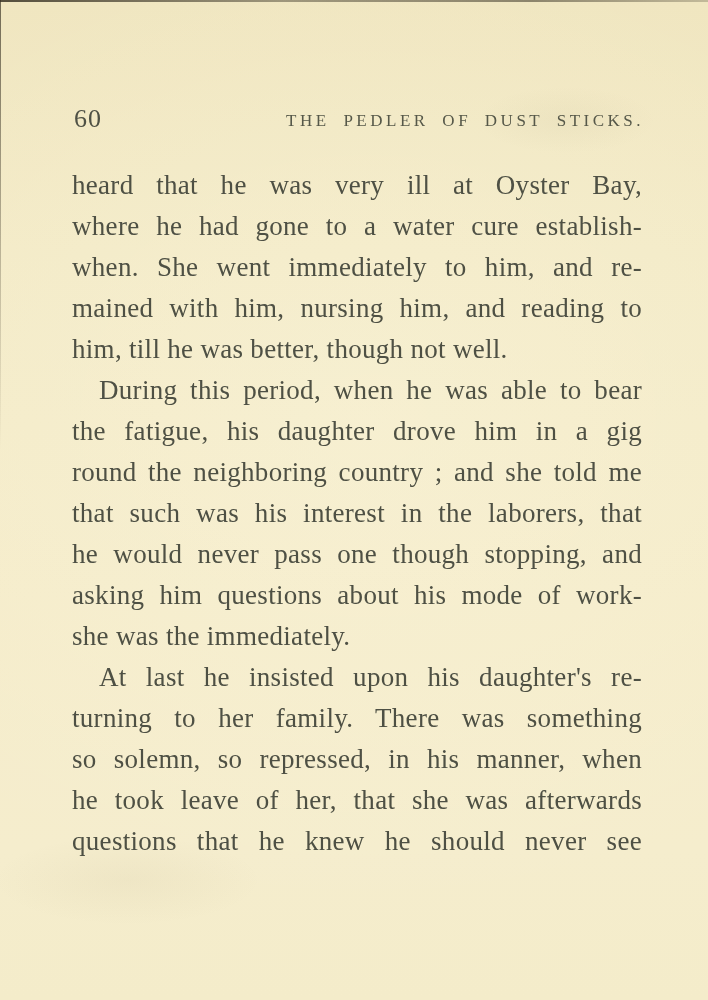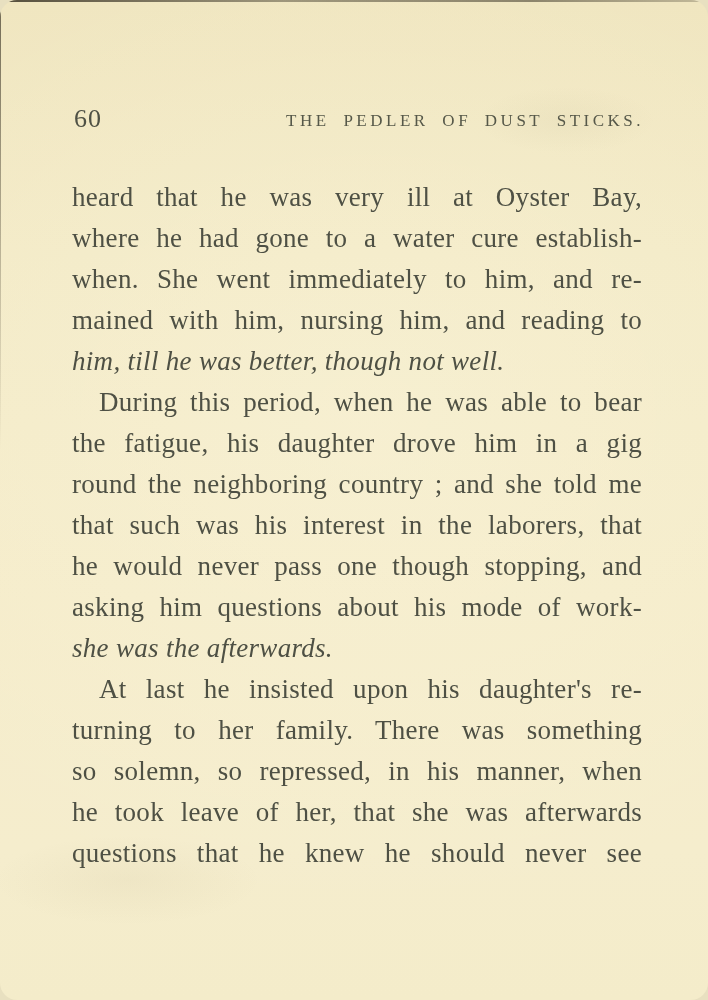--- a/index.html
+++ b/index.html
@@ -11,21 +11,20 @@
     position: relative;
     width: 708px;
     height: 1000px;
     overflow: hidden;
     font-family: "Liberation Serif", "DejaVu Serif", serif;
     background:
       radial-gradient(ellipse 900px 700px at 52% 42%, rgba(255,252,235,0.25), rgba(0,0,0,0) 70%),
       radial-gradient(ellipse 180px 60px at 18% 88%, rgba(120,100,60,0.05), rgba(0,0,0,0) 75%),
       radial-gradient(ellipse 120px 45px at 80% 12%, rgba(120,100,60,0.05), rgba(0,0,0,0) 75%),
       linear-gradient(180deg, #f0e6c0 0%, #f3eac6 25%, #f5ecca 60%, #f5edcd 85%, #f4ecca 100%);
-    border-radius: 17px;
   }
   
   .scan-page::before {
     content: "";
     position: absolute;
     left: 0; top: 0; right: 0;
     height: 2px;
     background: linear-gradient(90deg, rgba(58,52,38,0.85), rgba(58,52,38,0.45) 40%, rgba(58,52,38,0.55) 75%, rgba(58,52,38,0.25));
     pointer-events: none;
   }
@@ -62,39 +61,38 @@
     text-align: right;
     font-size: 17px;
     line-height: 22px;
     letter-spacing: 3.5px;
     word-spacing: 6px;
     color: #565849;
   }
 
   .text-block {
     position: absolute;
-    top: 177px;
+    top: 165px;
     left: 72px;
     width: 570px;
     color: #4e5044;
   }
   .text-line {
     font-size: 27px;
     line-height: 41px;
     height: 41px;
     letter-spacing: 0.3px;
     white-space: normal;
   }
   .text-line.justified {
     text-align: justify;
     text-align-last: justify;
   }
   .text-line.plain {
     text-align: left;
-    font-style: italic;
   }
   .text-line.indented {
     padding-left: 27px;
     font-family: Liberation Serif, serif;
   }
 </style>
 </head>
 <body>
 
 <div class="scan-page">
@@ -107,20 +105,20 @@
       <div class="text-line justified">where he had gone to a water cure establish-</div>
       <div class="text-line justified">when.  She went immediately to him, and re-</div>
       <div class="text-line justified">mained with him, nursing him, and reading to</div>
       <div class="text-line plain">him, till he was better, though not well.</div>
       <div class="text-line justified indented">During this period, when he was able to bear</div>
       <div class="text-line justified">the fatigue, his daughter drove him in a gig</div>
       <div class="text-line justified">round the neighboring country ; and she told me</div>
       <div class="text-line justified">that such was his interest in the laborers, that</div>
       <div class="text-line justified">he would never pass one though stopping, and</div>
       <div class="text-line justified">asking him questions about his mode of work-</div>
-      <div class="text-line plain">she was the afterwards.</div>
+      <div class="text-line plain">she was the immediately.</div>
       <div class="text-line justified indented">At last he insisted upon his daughter's re-</div>
       <div class="text-line justified">turning to her family.  There was something</div>
       <div class="text-line justified">so solemn, so repressed, in his manner, when</div>
       <div class="text-line justified">he took leave of her, that she was afterwards</div>
       <div class="text-line justified">questions that he knew he should never see</div>
     </div>
 </div>
 
 </body></html>

